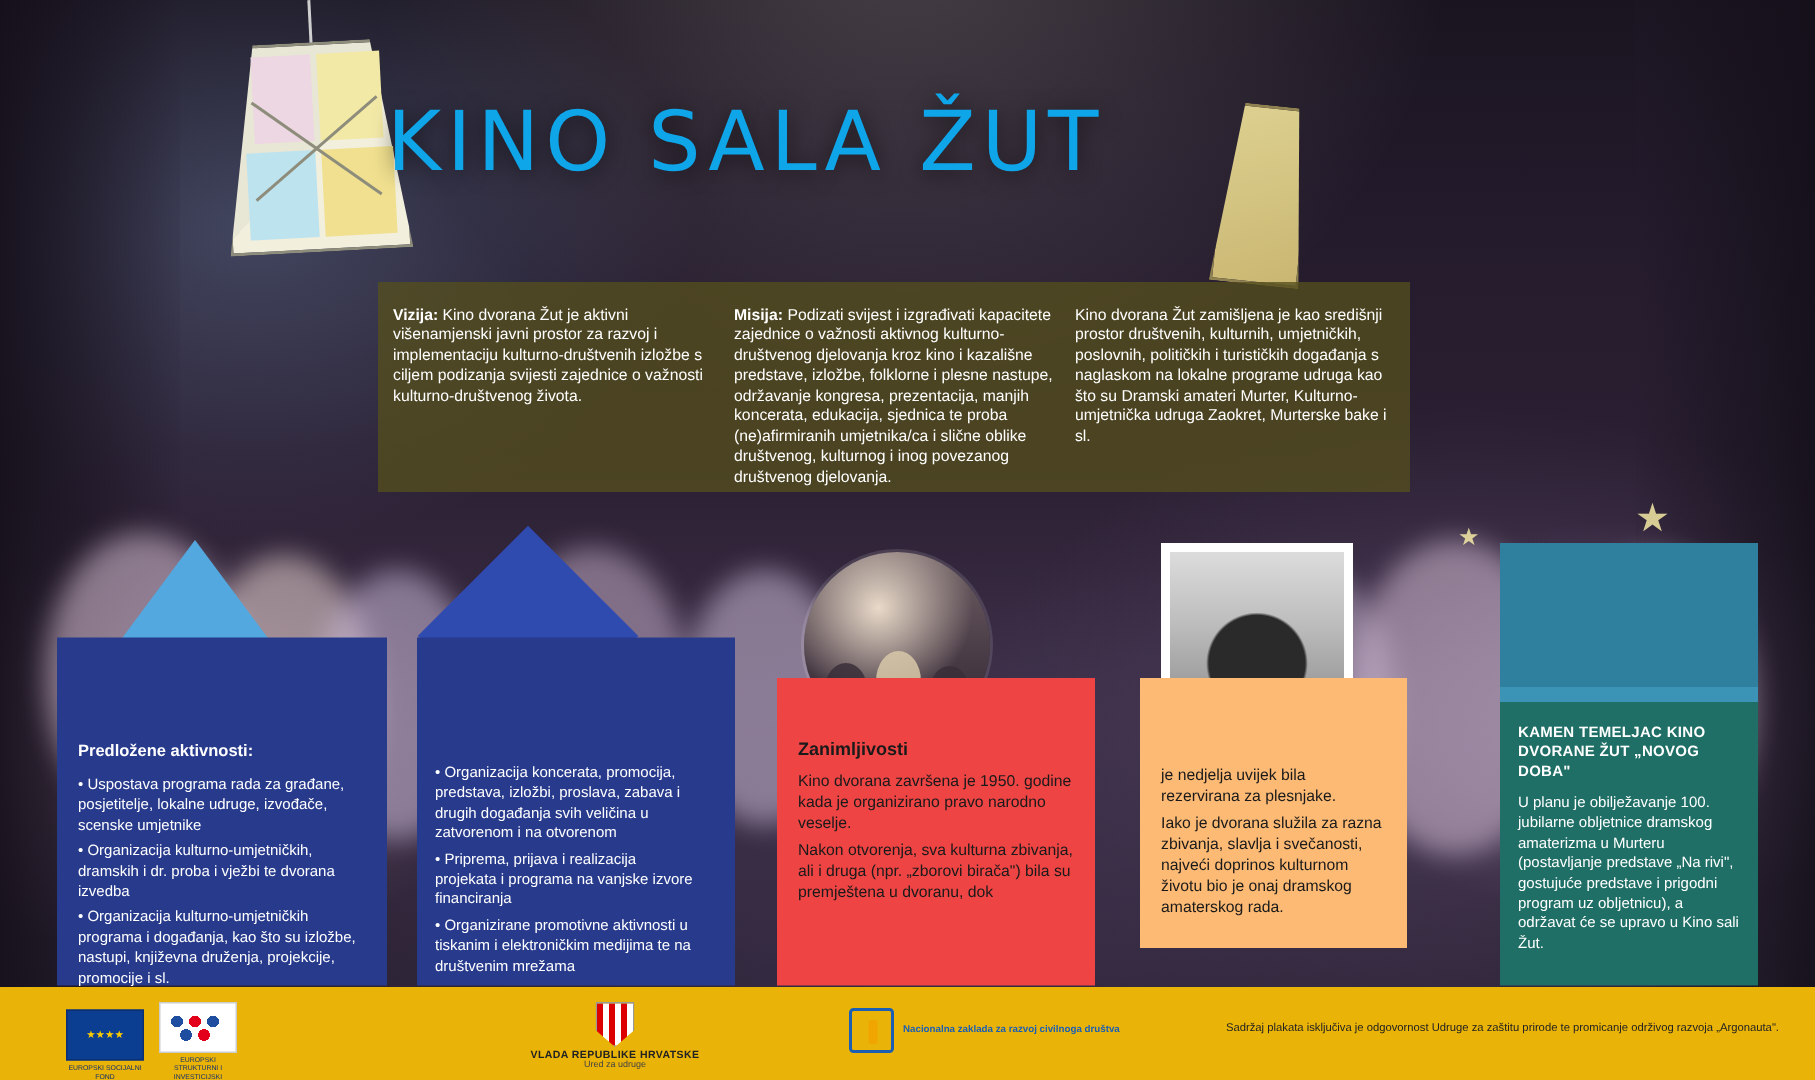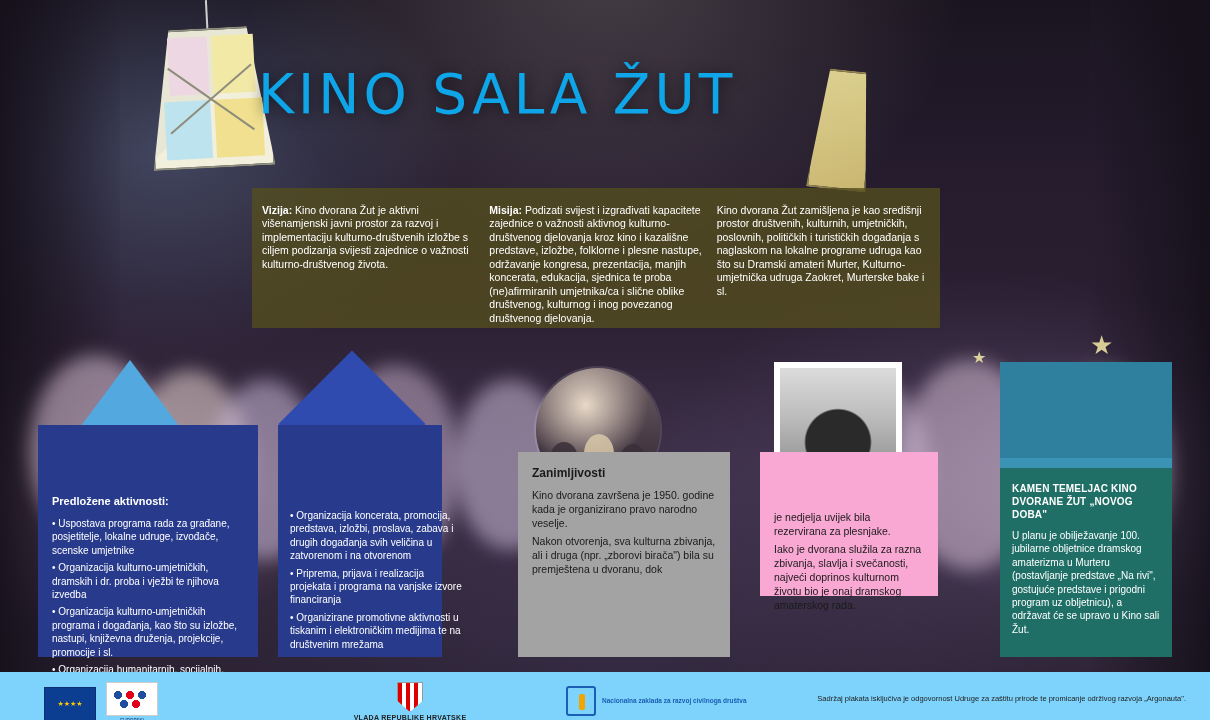--- a/index.html
+++ b/index.html
@@ -111,35 +111,35 @@
   .card .card-body p { margin-bottom: 4px; }
 
   #card-activities {
     left: 38px; top: 425px; width: 220px; height: 232px;
     background: #273a8c; padding: 60px 14px 10px 14px;
   }
   #card-activities .card-title { position: absolute; left: 14px; top: 70px; }
   #card-activities .card-body { position: absolute; left: 14px; top: 92px; width: 196px; }
 
   #card-programs {
-    left: 278px; top: 425px; width: 164px; height: 232px;
+    left: 278px; top: 425px; width: 212px; height: 232px;
     background: #273a8c; padding: 12px;
   }
   #card-programs .card-body { position: absolute; left: 12px; top: 84px; width: 172px; }
 
   #card-facts {
     left: 518px; top: 452px; width: 212px; height: 205px;
-    background: #a3a3a3; color: #1a1a1a; padding: 14px 14px 10px 14px;
+    background: #ef4444; color: #1a1a1a; padding: 40px 14px 10px 14px;
   }
   #card-facts .card-title { color: #1a1a1a; font-size: 12px; }
   #card-facts .card-body { color: #1a1a1a; font-size: 10.5px; }
 
   #card-facts2 {
-    left: 760px; top: 452px; width: 178px; height: 144px;
-    background: #f9a8d4; color: #1a1a1a; padding: 58px 14px 10px 14px;
+    left: 760px; top: 452px; width: 178px; height: 180px;
+    background: #fdba74; color: #1a1a1a; padding: 58px 14px 10px 14px;
   }
   #card-facts2 .card-body { color: #1a1a1a; font-size: 10.5px; }
 
   #card-cornerstone {
     left: 1000px; top: 468px; width: 172px; height: 189px;
     background: #1f6f66; padding: 14px 12px;
   }
   #card-cornerstone .card-title { font-size: 10px; line-height: 1.3; letter-spacing: .2px; }
   #card-cornerstone .card-body { font-size: 10px; }
 
@@ -176,22 +176,22 @@
       linear-gradient(180deg,#dcdcdc 0%, #bdbdbd 45%, #8f8f8f 100%);
   }
   .teal-bar {
     position: absolute; left: 1000px; top: 362px; width: 172px; height: 106px;
     background: #2f7f9e;
   }
   .teal-bar .stripe { position:absolute; left:0; bottom:0; width:172px; height:10px; background:#3b93b5; }
 
   
   .footer {
-    position: absolute; left: 0; right: 0; bottom: 0; height: 48px;
-    background: #7dd3fc;
+    position: absolute; left: 0; right: 0; bottom: 0; height: 62px;
+    background: #eab308;
   }
   .eu-logos {
     position: absolute; left: 44px; top: 10px; display: flex; gap: 10px; align-items: center;
   }
   .eu-flag {
     width: 52px; height: 34px; background: #0b3d91; position: relative; border: 1px solid #0a2f72;
   }
   .eu-flag .stars {
     position:absolute; inset:0; color:#ffcc00; font-size: 7px; display:flex; align-items:center; justify-content:center;
   }
@@ -293,21 +293,21 @@
   </div>
 
   <div class="teal-bar">
     <div class="stripe"></div>
   </div>
 
   <div class="card" id="card-activities">
     <div class="card-title">Predložene aktivnosti:</div>
     <div class="card-body">
       <p>• Uspostava programa rada za građane, posjetitelje, lokalne udruge, izvođače, scenske umjetnike</p>
-      <p>• Organizacija kulturno-umjetničkih, dramskih i dr. proba i vježbi te njihova izvedba</p>
+      <p>• Organizacija kulturno-umjetničkih, dramskih i dr. proba i vježbi te dvorana izvedba</p>
       <p>• Organizacija kulturno-umjetničkih programa i događanja, kao što su izložbe, nastupi, književna druženja, projekcije, promocije i sl.</p>
       <p>• Organizacija humanitarnih, socijalnih, ekoloških i društvenih akcija i događanja</p>
     </div>
   </div>
 
   <div class="card" id="card-programs">
     <div class="card-body">
       <p>• Organizacija koncerata, promocija, predstava, izložbi, proslava, zabava i drugih događanja svih veličina u zatvorenom i na otvorenom</p>
       <p>• Priprema, prijava i realizacija projekata i programa na vanjske izvore financiranja</p>
       <p>• Organizirane promotivne aktivnosti u tiskanim i elektroničkim medijima te na društvenim mrežama</p>

